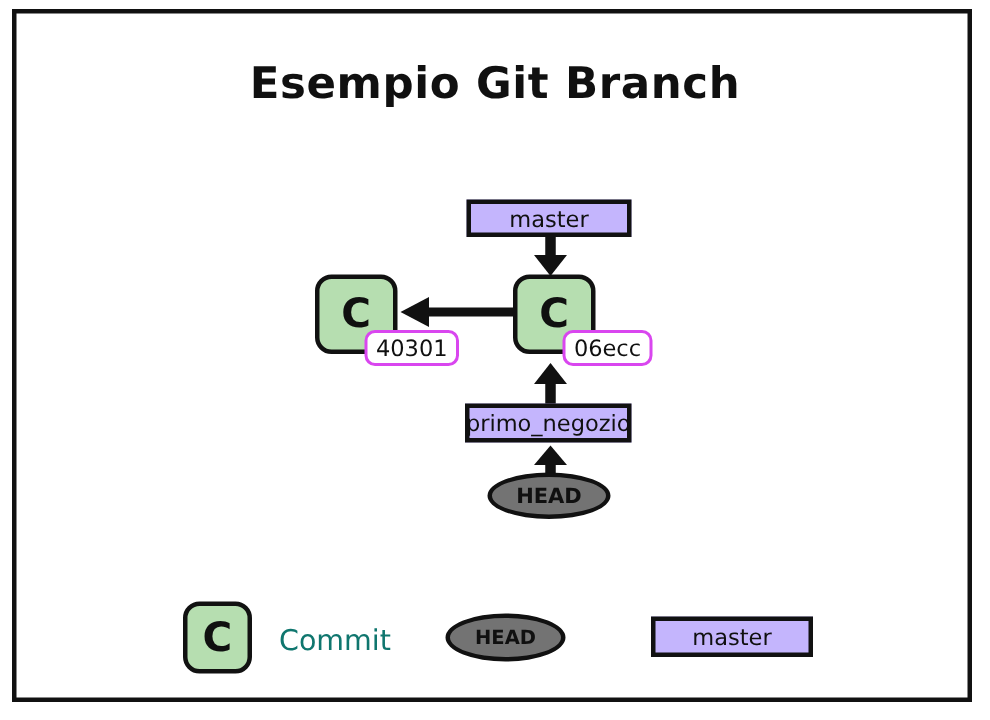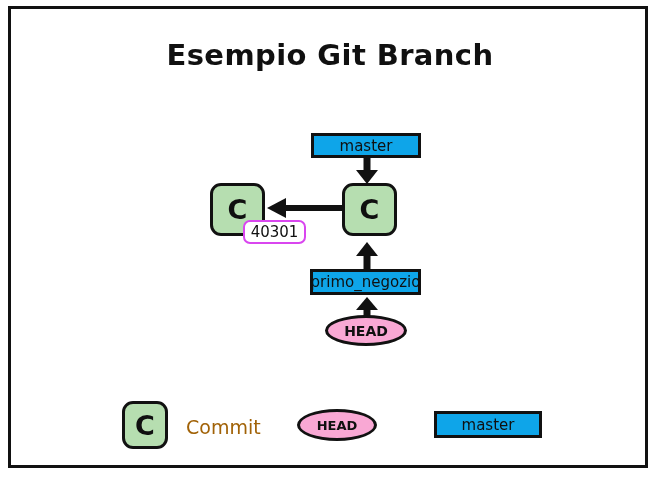--- a/index.html
+++ b/index.html
@@ -70,34 +70,34 @@
     align-items: center;
     justify-content: center;
     font-size: 15px;
     color: #101010;
     padding: 2px 7px;
     font-family: "DejaVu Sans", sans-serif;
     z-index: 6;
   }
   .branchbox {
     position: absolute;
-    background: #0ea5e9;
+    background: #c4b5fd;
     border: 3px solid #111111;
     box-sizing: border-box;
     display: flex;
     align-items: center;
     justify-content: center;
     font-size: 15px;
     color: #101010;
     font-family: "DejaVu Sans", sans-serif;
     z-index: 5;
   }
   .headnode {
     position: absolute;
-    background: #f9a8d4;
+    background: #737373;
     border: 3px solid #111111;
     border-radius: 50%;
     box-sizing: border-box;
     display: flex;
     align-items: center;
     justify-content: center;
     font-size: 14px;
     font-weight: bold;
     color: #101010;
     font-family: "DejaVu Sans", sans-serif;
@@ -105,21 +105,21 @@
   }
   .arrow-svg {
     position: absolute;
     overflow: visible;
     z-index: 2;
   }
   
   .legend-label {
     position: absolute;
     font-size: 19px;
-    color: #a16207;
+    color: #0f766e;
     font-family: "DejaVu Sans", sans-serif;
   }
 </style>
 </head>
 <body>
 
 <div id="canvas">
 
   <div id="frame"></div>
 
@@ -133,20 +133,21 @@
   </svg>
 
   <div class="commit" style="left:210px; top:183px; width:55px; height:53px;">
     <span>C</span>
   </div>
   <div class="hash" style="left:243px; top:220px; width:63px; height:24px;">40301</div>
 
   <div class="commit" style="left:342px; top:183px; width:55px; height:53px;">
     <span>C</span>
   </div>
+  <div class="hash" style="left:375px; top:220px; width:60px; height:24px;">06ecc</div>
 
   <svg class="arrow-svg" style="left:264px; top:196px; width:80px; height:24px;" viewBox="0 0 80 24">
     <line x1="80" y1="12" x2="22" y2="12" stroke="#111111" stroke-width="6"></line>
     <polygon points="22,2 22,22 3,12" fill="#111111"></polygon>
   </svg>
 
   <svg class="arrow-svg" style="left:352px; top:240px; width:30px; height:30px;" viewBox="0 0 30 30">
     <line x1="15" y1="30" x2="15" y2="14" stroke="#111111" stroke-width="7"></line>
     <polygon points="4,16 26,16 15,2" fill="#111111"></polygon>
   </svg>

